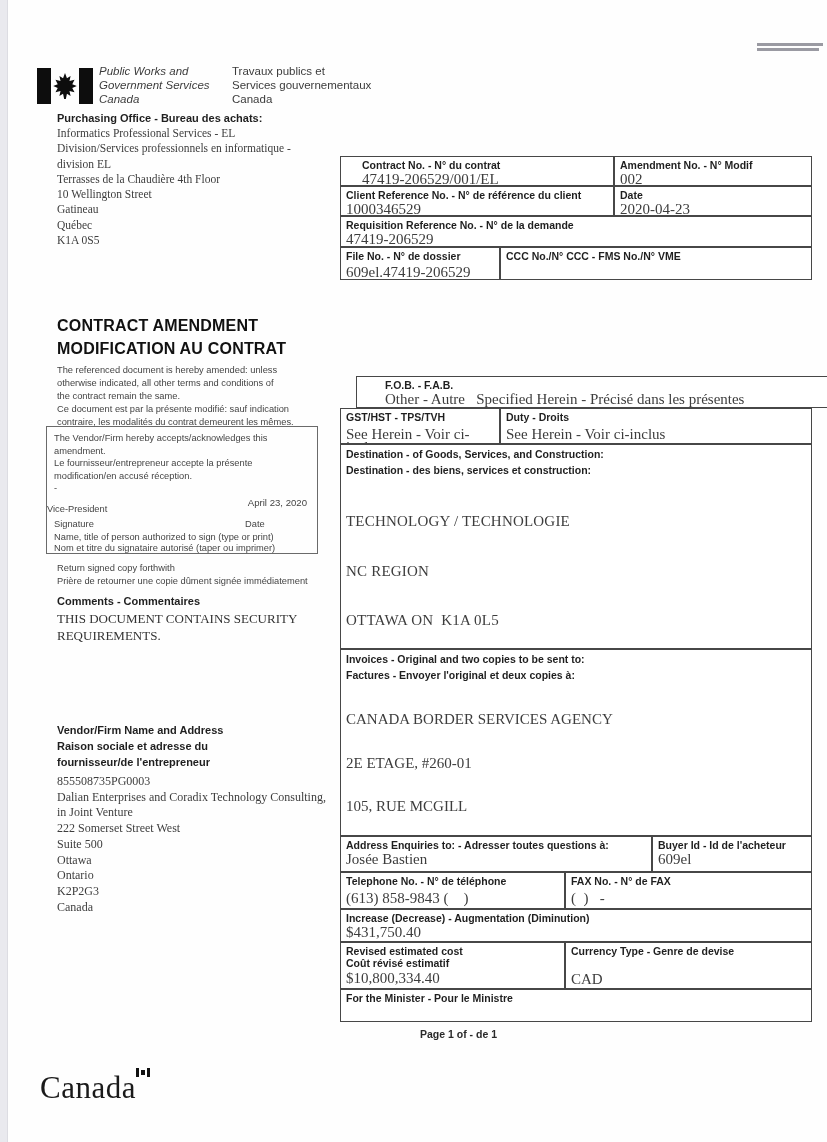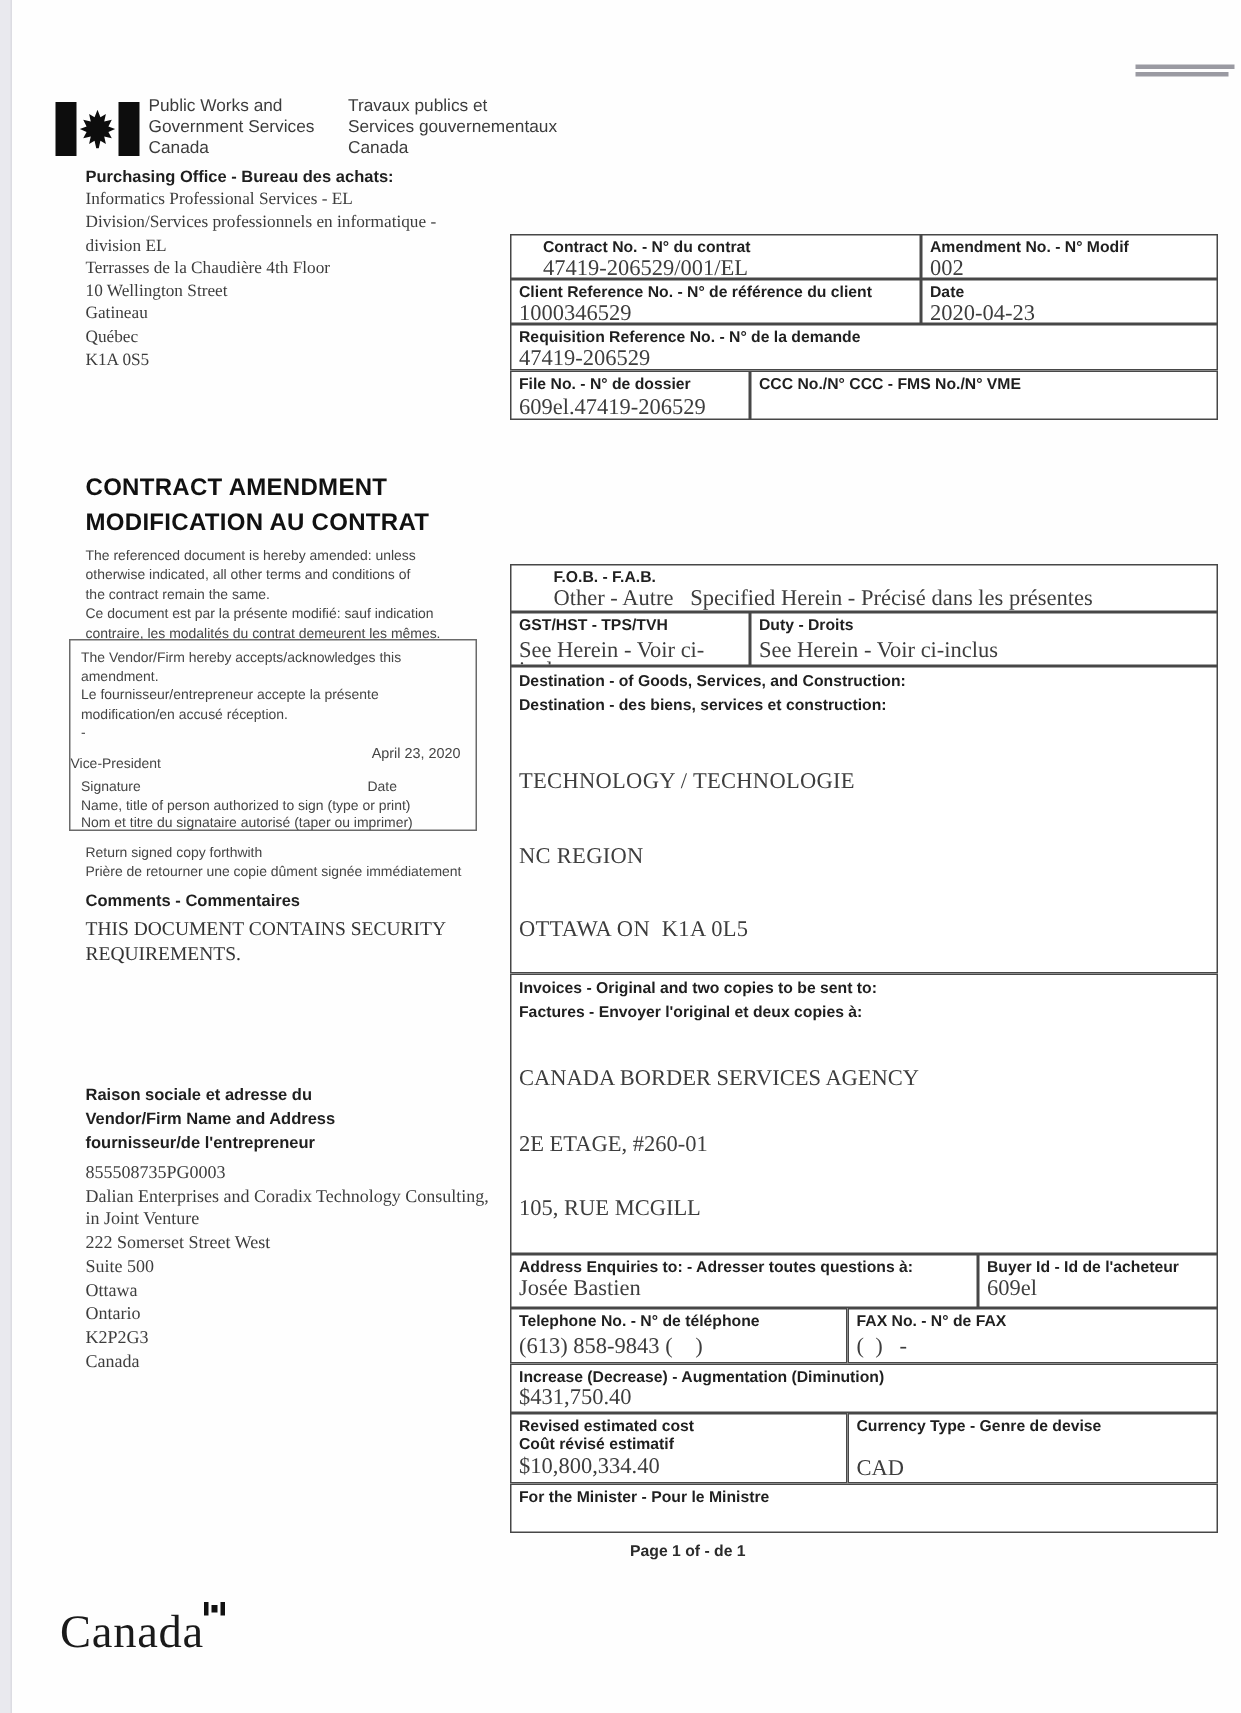--- a/index.html
+++ b/index.html
@@ -38,21 +38,21 @@
   <div class="codebar" style="left:757px;top:43px;width:66px;"></div>
   <div class="codebar" style="left:757px;top:48px;width:62px;"></div>
 
   <div class="abs" style="left:37px;top:68px;width:56px;height:36px;">
     <div class="flagbar" style="left:0;"></div>
     <div class="flagbar" style="left:42px;"></div>
     <svg width="28" height="30" viewBox="0 0 100 100" style="position:absolute;left:14px;top:3px;">
       <path fill="#0d0d0d" d="M50 4 L57 22 L70 14 L66 32 L84 28 L76 44 L92 50 L76 57 L84 72 L66 68 L70 86 L57 78 L53 96 L47 96 L43 78 L30 86 L34 68 L16 72 L24 57 L8 50 L24 44 L16 28 L34 32 L30 14 L43 22 Z"></path>
     </svg>
   </div>
-  <div class="abs dept" style="left:99px;top:64px;">
+  <div class="abs dept" style="left:99px;top:64px;font-style:italic;">
     <div>Public Works and</div>
     <div>Government Services</div>
     <div>Canada</div>
   </div>
   <div class="abs dept" style="left:232px;top:64px;">
     <div>Travaux publics et</div>
     <div>Services gouvernementaux</div>
     <div>Canada</div>
   </div>
 
@@ -102,22 +102,22 @@
   </div>
 
   <div class="abs plabel" style="left:57px;top:595px;">Comments - Commentaires</div>
   <div class="abs commentscaps" style="left:57px;top:610px;">
     <div>THIS DOCUMENT CONTAINS SECURITY</div>
     <div>REQUIREMENTS.</div>
   </div>
 
   <div class="abs" style="left:57px;top:722px;">
     <div class="plabel" style="line-height:16px;">
+      <div>Vendor/Firm Name and Address</div>
       <div>Raison sociale et adresse du</div>
-      <div>Vendor/Firm Name and Address</div>
       <div>fournisseur/de l'entrepreneur</div>
     </div>
     <div class="serifline" style="font-size:12px;line-height:15.7px;margin-top:4px;">
       <div>855508735PG0003</div>
       <div>Dalian Enterprises and Coradix Technology Consulting,</div>
       <div>in Joint Venture</div>
       <div>222 Somerset Street West</div>
       <div>Suite 500</div>
       <div>Ottawa</div>
       <div>Ontario</div>
@@ -159,21 +159,21 @@
     <div class="cell" style="left:0;top:117px;width:160px;height:33px;">
       <div class="lab">File No. - N° de dossier</div>
       <div class="val" style="margin-top:4px;">609el.47419-206529</div>
     </div>
     <div class="cell" style="left:160px;top:117px;width:312px;height:33px;">
       <div class="lab">CCC No./N° CCC - FMS No./N° VME</div>
       <div class="val"></div>
     </div>
 
 
-    <div class="cell" style="left:0;top:246px;width:472px;height:32px;padding-left:28px;">
+    <div class="cell" style="left:16px;top:246px;width:472px;height:32px;padding-left:28px;">
       <div class="lab">F.O.B. - F.A.B.</div>
       <div class="val">Other - Autre   Specified Herein - Précisé dans les présentes</div>
     </div>
 
     <div class="cell" style="left:0;top:278px;width:160px;height:36px;">
       <div class="lab">GST/HST - TPS/TVH</div>
       <div class="val" style="margin-top:5px;">See Herein - Voir ci-inclus</div>
     </div>
     <div class="cell" style="left:160px;top:278px;width:312px;height:36px;">
       <div class="lab">Duty - Droits</div>

